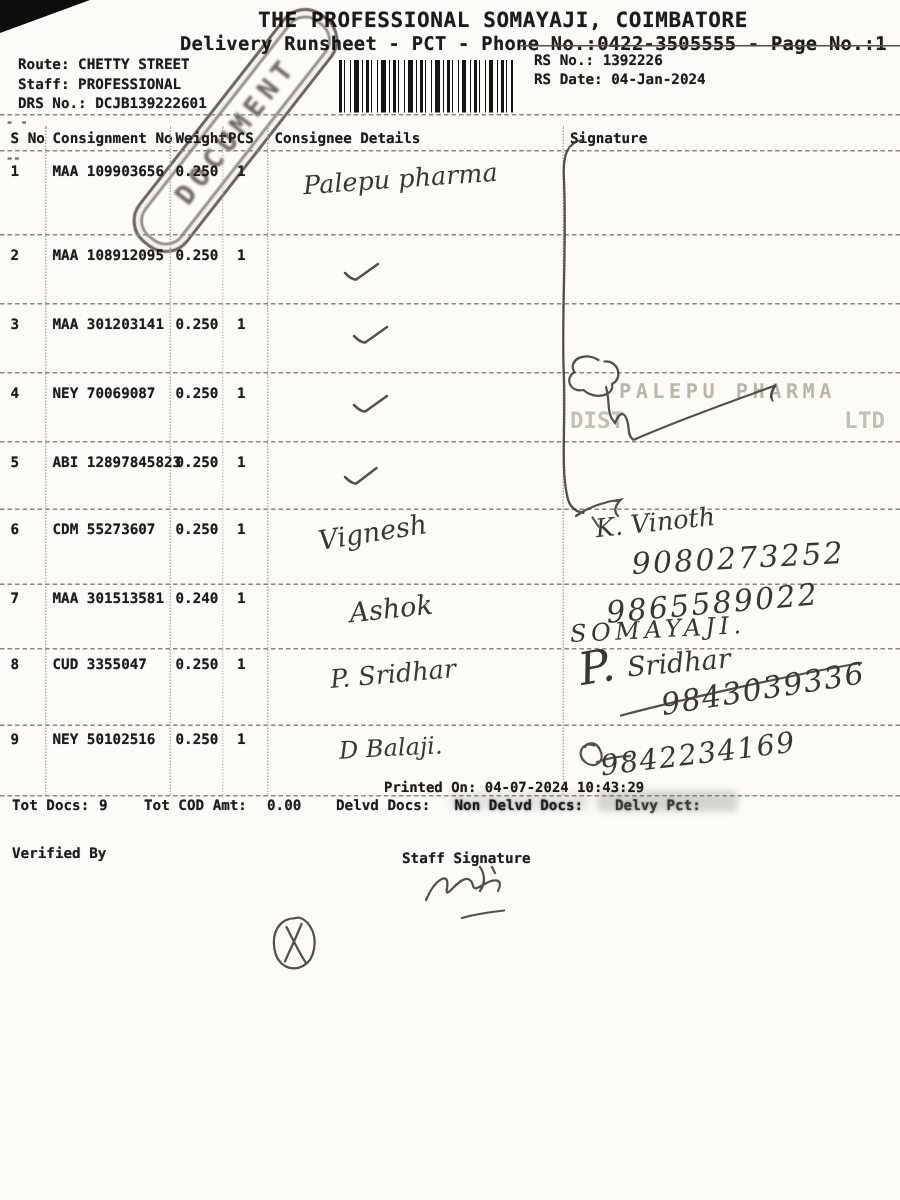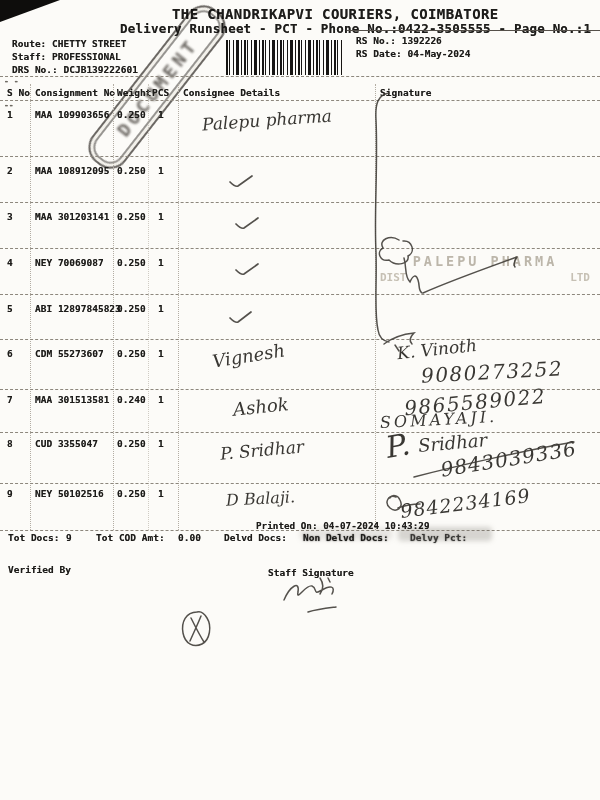--- a/index.html
+++ b/index.html
@@ -31,47 +31,47 @@
   .barcode{position:absolute;left:226px;top:40px;width:118px;height:35px;
     background-image:repeating-linear-gradient(90deg,
       #161412 0px,#161412 2px,#fcfbf8 2px,#fcfbf8 3px,
       #161412 3px,#161412 4px,#fcfbf8 4px,#fcfbf8 7px,
       #161412 7px,#161412 8px,#fcfbf8 8px,#fcfbf8 10px,
       #161412 10px,#161412 13px,#fcfbf8 13px,#fcfbf8 15px,
       #161412 15px,#161412 16px,#fcfbf8 16px,#fcfbf8 18px);}
   .rsline{position:absolute;left:347px;top:30px;width:253px;border-top:1.6px solid #55504a;height:0;}
   .pstamp{position:absolute;left:380px;top:253px;width:210px;color:#bcb6aa;filter:blur(.45px);}
   .pstamp .l1{font-size:13.5px;letter-spacing:3px;text-align:center;}
-  .pstamp .l2{display:flex;justify-content:space-between;font-size:11px;color:#c6c0b4;margin-top:2px;}
+  .pstamp .l2{display:flex;justify-content:space-between;font-size:15px;color:#c6c0b4;margin-top:2px;}
   .smudge{position:absolute;left:398px;top:527px;width:94px;height:14px;
           background:rgba(105,100,94,.26);filter:blur(2.5px);border-radius:4px;}
   .smudge2{position:absolute;left:300px;top:528px;width:92px;height:12px;
           background:rgba(105,100,94,.15);filter:blur(2.5px);border-radius:4px;}
   .overlay{position:absolute;left:0;top:0;pointer-events:none;}
   .dk{text-shadow:0 0 1.5px rgba(35,33,30,.85);}
 </style>
 </head>
 <body>
 
 <div class="page">
 
   <div class="corner"></div>
 
-  <div class="t title" style="left:172px;top:6px;">THE CHANDRIKAPVI COURIERS, COIMBATORE</div>
+  <div class="t title" style="left:172px;top:6px;">THE PROFESSIONAL SOMAYAJI, COIMBATORE</div>
   <div class="t subtitle" style="left:80px;top:21px;padding-left:40px;">Delivery Runsheet - PCT - Phone No.:0422-3505555 - Page No.:1</div>
 
   <div class="t f9" style="left:12px;top:38px;"><span>Route:</span> <span>CHETTY STREET</span></div>
   <div class="t f9" style="left:12px;top:51px;"><span>Staff:</span> <span>PROFESSIONAL</span></div>
   <div class="t f9" style="left:12px;top:64px;"><span>DRS No.:</span> <span>DCJB139222601</span></div>
 
   <div class="barcode"></div>
 
   <div class="rsline"></div>
   <div class="t f9" style="left:356px;top:35px;"><span>RS No.:</span> <span>1392226</span></div>
-  <div class="t f9" style="left:356px;top:48px;"><span>RS Date:</span> <span>04-May-2024</span></div>
+  <div class="t f9" style="left:356px;top:48px;"><span>RS Date:</span> <span>04-Jan-2024</span></div>
 
   <div class="stamp">
       <span>DOCUMENT</span>
     </div>
 
   <div class="dash" style="top:76px;"></div>
   <div class="t" style="left:4px;top:77px;font-size:8px;color:#6f6a62;">- -</div>
   <div class="t" style="left:4px;top:101px;font-size:8px;color:#6f6a62;">--</div>
 
   <div class="t f9" style="left:7px;top:87px;">S No</div>

